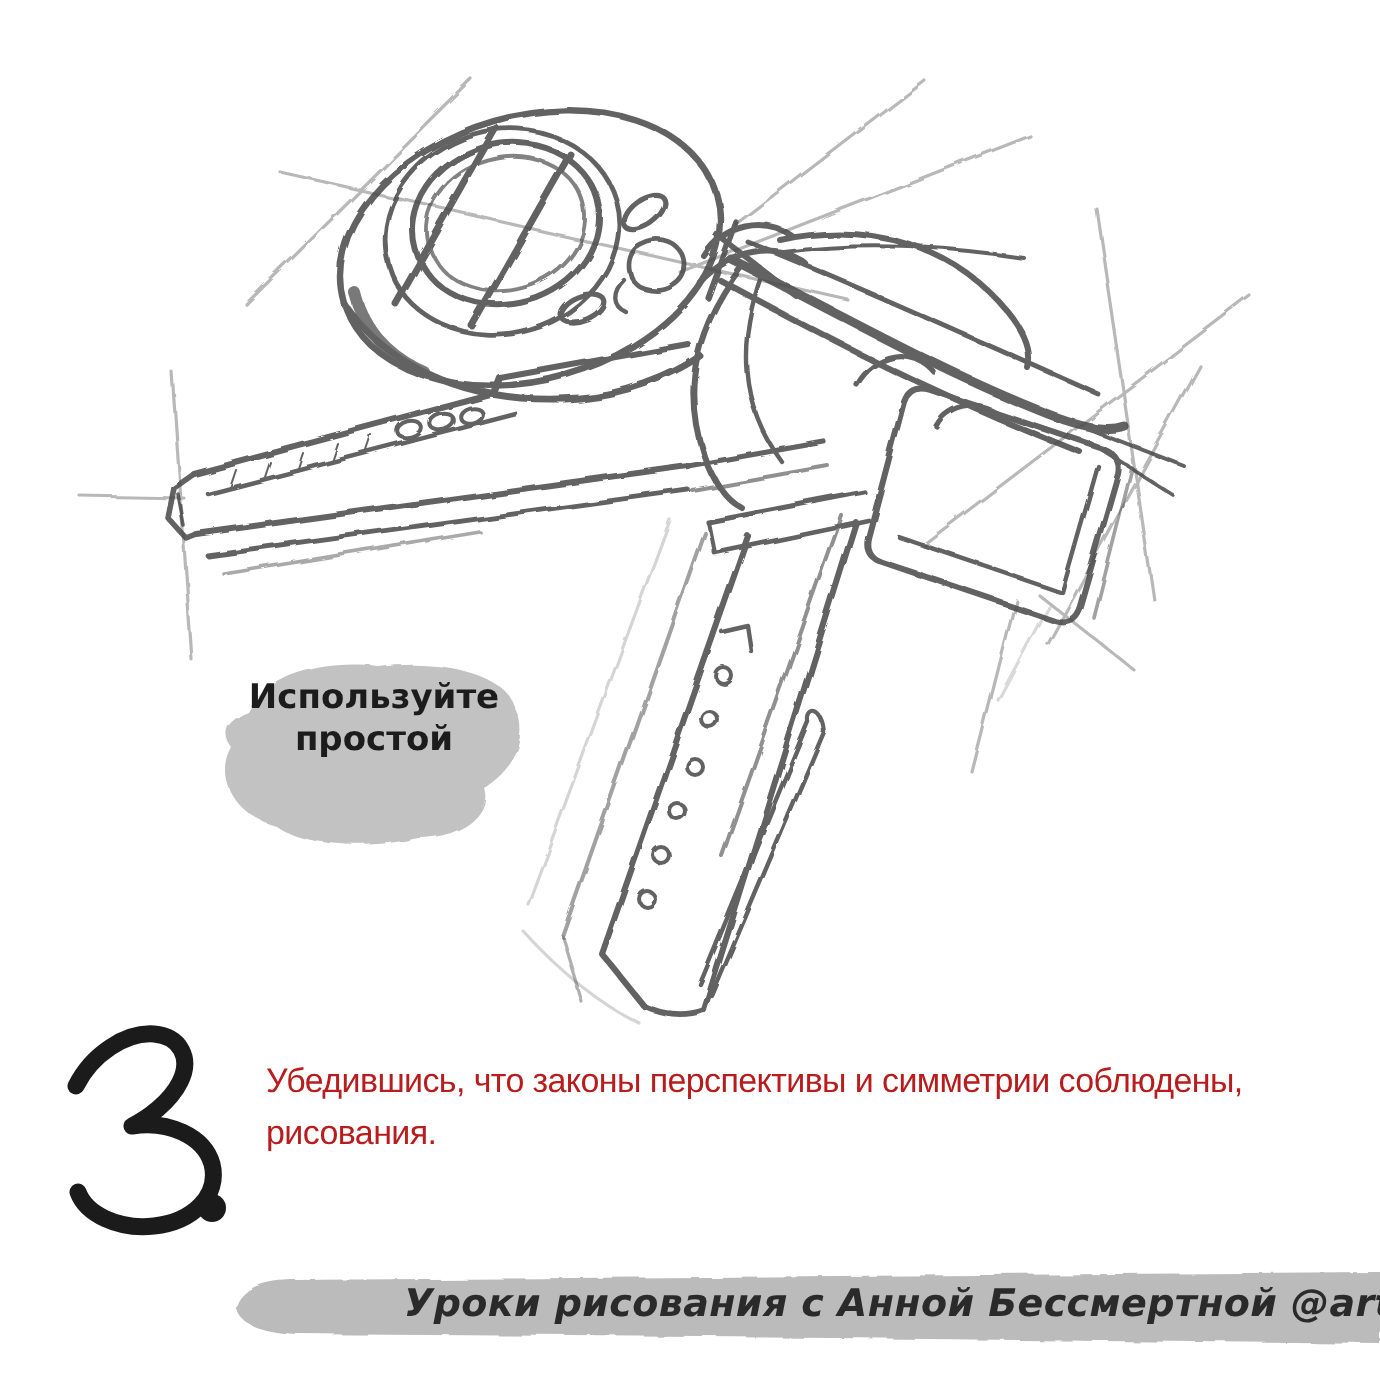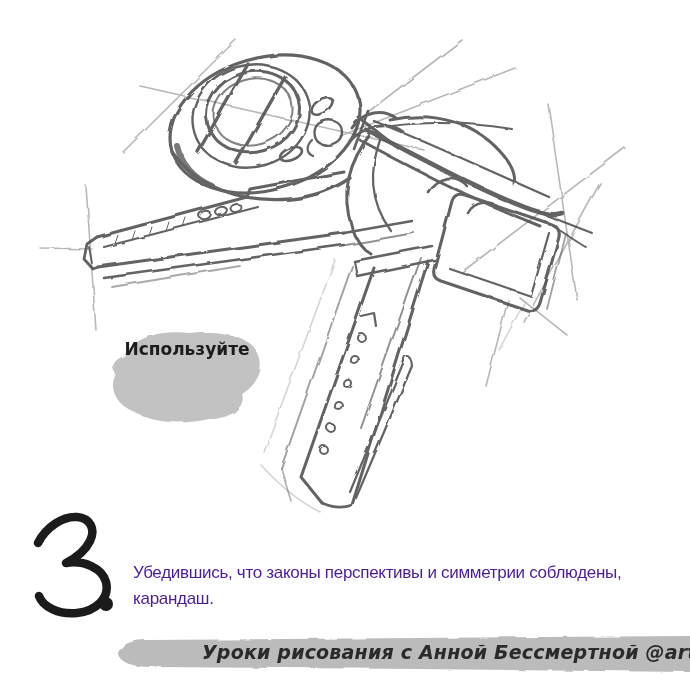--- a/index.html
+++ b/index.html
@@ -133,27 +133,28 @@
       <circle cx="106" cy="604" r="7" fill="currentColor" stroke="none"></circle>
     </g>
   </svg>
 
   <div class="callout">
     <svg class="callout-blob" viewBox="0 0 166 108">
       <path filter="url(#roughF)" d="M20 30 C30 10 60 4 85 7 C115 3 148 10 154 28 C162 44 151 60 138 68 C142 80 128 93 105 93 C80 99 48 97 34 87 C12 81 4 62 12 48 C6 40 10 34 20 30 Z" style="fill: rgb(195, 194, 194);"></path>
     </svg>
     <div class="callout-text" style="color: rgb(28, 28, 28);">
       <span>Используйте</span>
+      <span>простой</span>
     </div>
   </div>
 
   <span class="sr">3.</span>
-  <div class="step-desc" style="color: #4c1d95; margin-top: 32px;">
+  <div class="step-desc" style="color: #b91c1c;">
     <span>Убедившись, что законы перспективы и симметрии соблюдены,</span>
-    <span>карандаш.</span>
+    <span>рисования.</span>
   </div>
 
   <div class="footer">
     <svg class="footer-band" viewBox="0 0 572 40" preserveAspectRatio="none">
       <path filter="url(#roughF)" d="M0 20 C2 10 14 6 30 6 L300 4 L572 2 L572 38 L300 35 L30 33 C12 32 2 28 0 20 Z" style="fill: rgb(188, 187, 187);"></path>
     </svg>
     <div class="footer-text" style="color: rgb(42, 42, 42);">Уроки рисования с Анной Бессмертной @art_bess</div>
   </div>
 
 </div>

